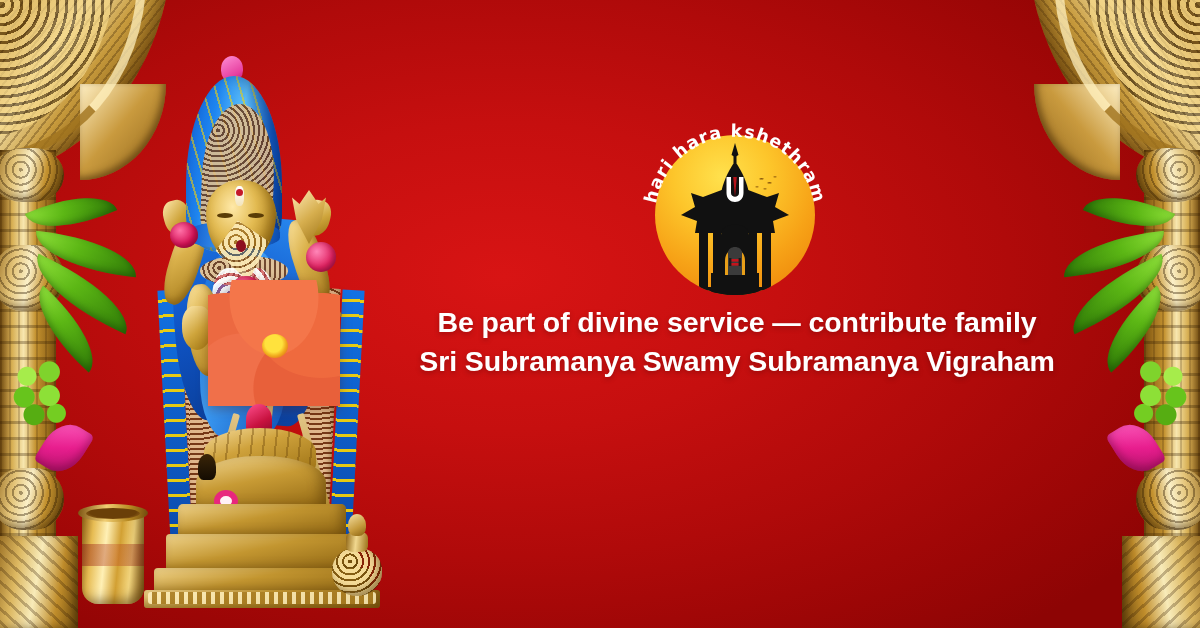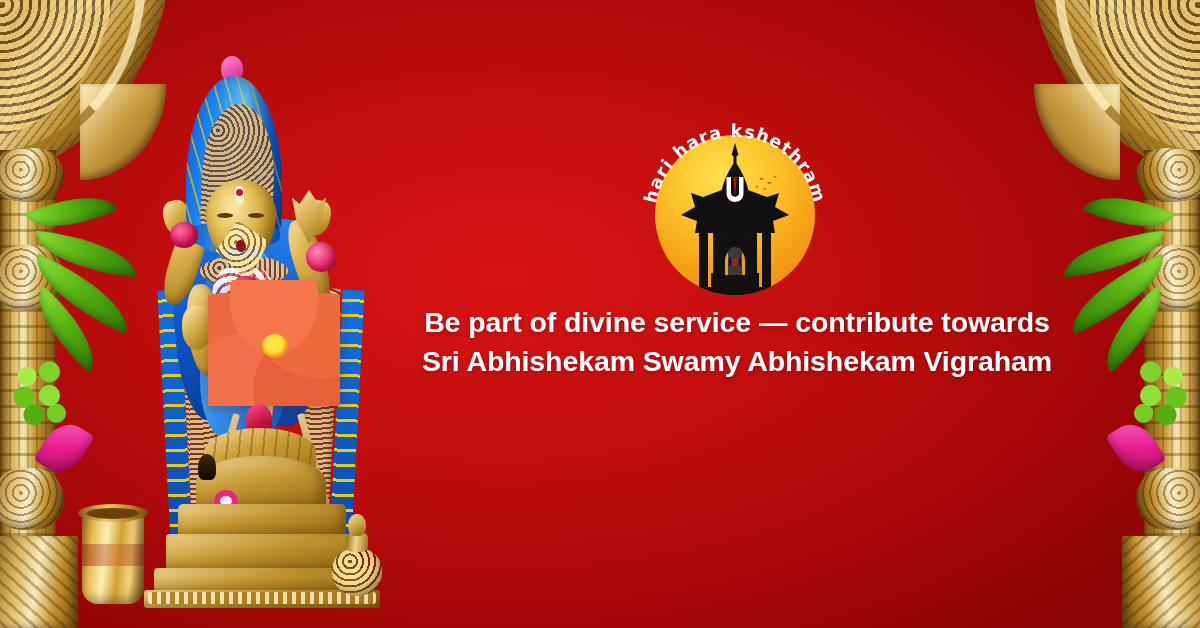--- a/index.html
+++ b/index.html
@@ -629,17 +629,17 @@
       <defs>
         <path id="arcPath" d="M 16 104 A 80 80 0 0 1 176 104" fill="none"></path>
       </defs>
       <text>
         <textPath href="#arcPath" startOffset="50%" text-anchor="middle">hari hara kshethram</textPath>
       </text>
     </svg>
   </div>
 
   <div id="headline">
-    <span class="ln">Be part of divine service — contribute towards</span>
-    <span class="ln">Sri Abhishekam Swamy Abhishekam Vigraham</span>
+    <span class="ln">Be part of divine service — contribute family</span>
+    <span class="ln">Sri Subramanya Swamy Subramanya Vigraham</span>
   </div>
 
 </div>
 
 </body></html>

